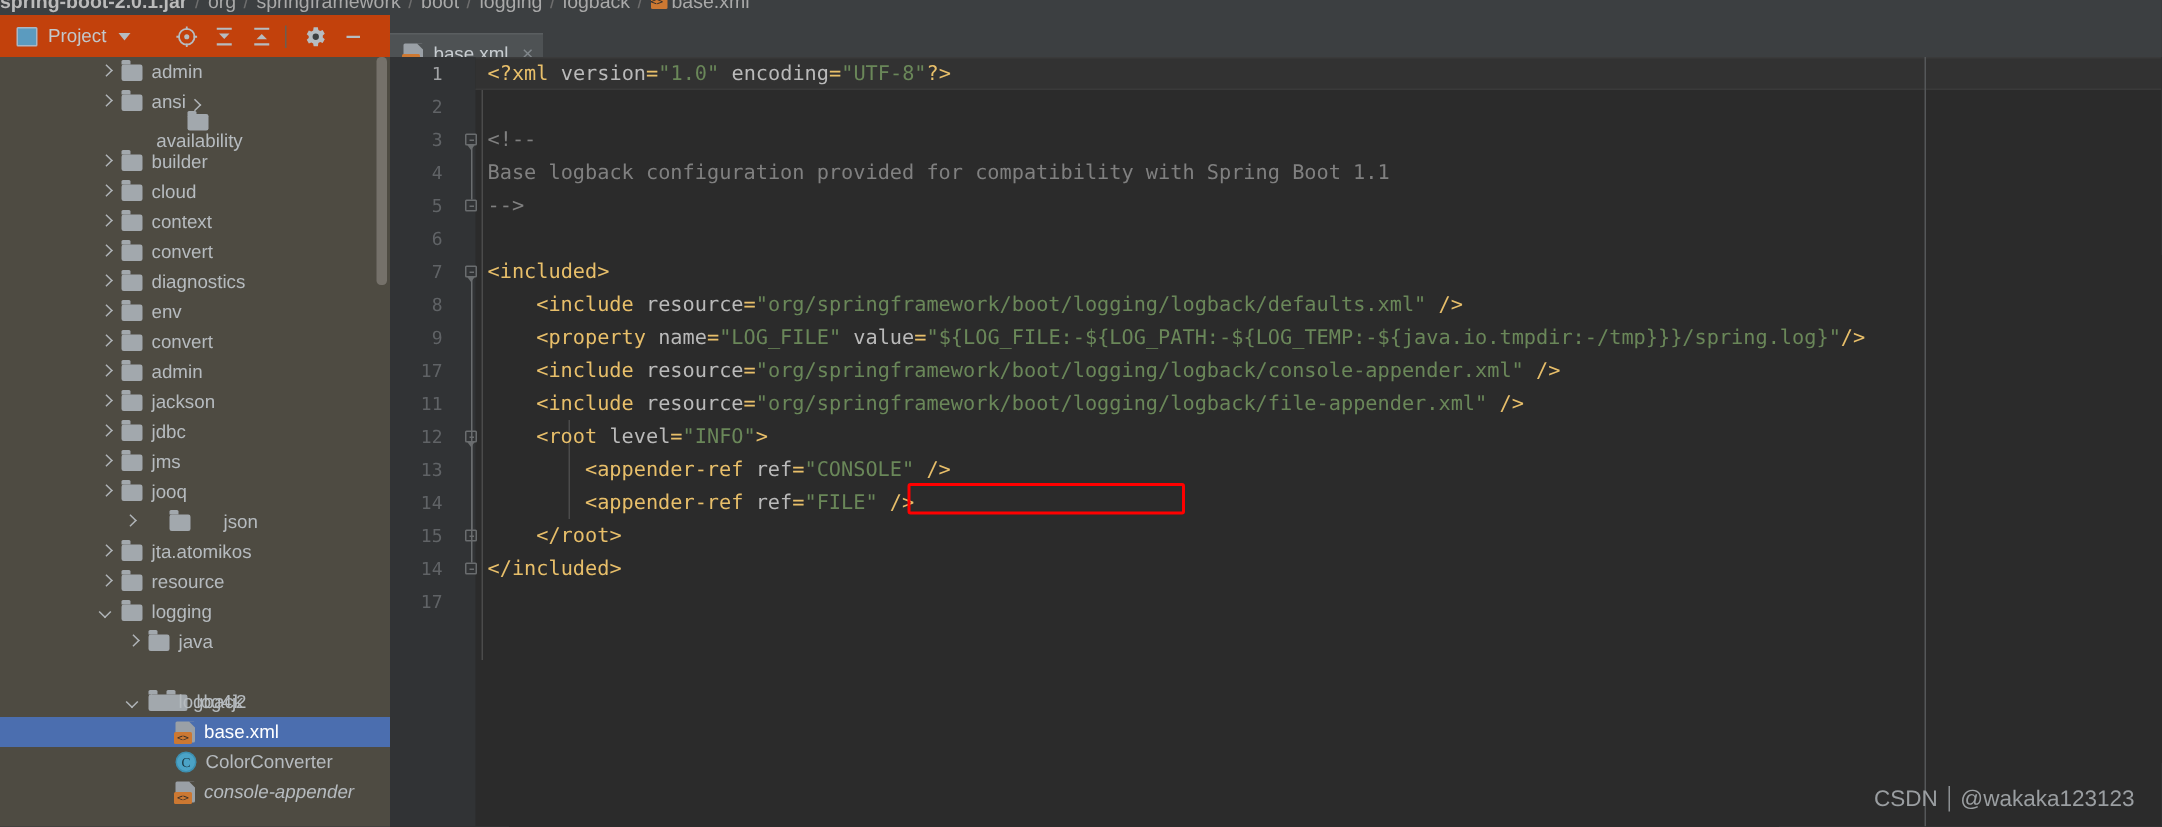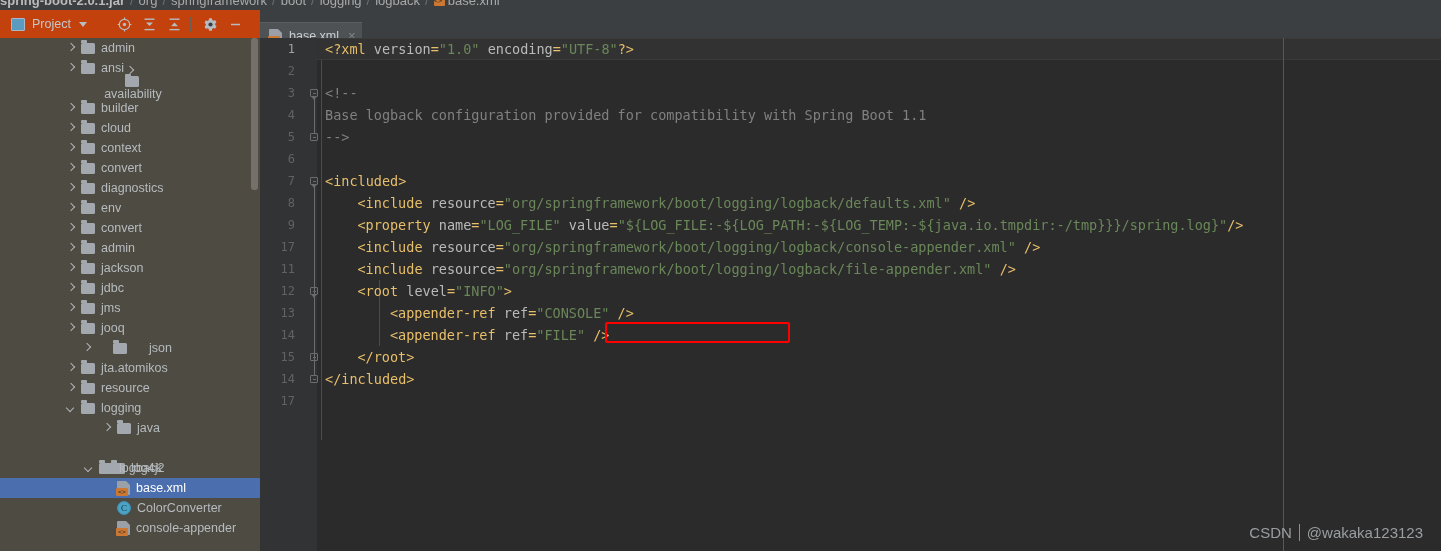--- a/index.html
+++ b/index.html
@@ -429,21 +429,21 @@
         <span class="tw right"></span>
         <span class="folder-icon"></span>
         <span class="tree-label">resource</span>
       </div>
       <div class="tree-row" style="position: absolute; left: 0px; right: 0px; top: 360px;">
         <span style="display: inline-block; width: 66px; flex: 0 0 auto;"></span>
         <span class="tw down"></span>
         <span class="folder-icon"></span>
         <span class="tree-label">logging</span>
       </div>
-      <div class="tree-row" style="position: absolute; left: 0px; right: 0px; top: 380px; margin-left: 18px;">
+      <div class="tree-row" style="position: absolute; left: 0px; right: 0px; top: 380px;">
         <span style="display: inline-block; width: 84px; flex: 0 0 auto;"></span>
         <span class="tw right"></span>
         <span class="folder-icon"></span>
         <span class="tree-label">java</span>
       </div>
       <div class="tree-row" style="position: absolute; left: 12px; right: 0px; top: 400px; margin-top: 20px;">
         <span style="display: inline-block; width: 84px; flex: 0 0 auto;"></span>
         <span class="tw right"></span>
         <span class="folder-icon"></span>
         <span class="tree-label">log4j2</span>
@@ -459,21 +459,21 @@
         <span class="tw"></span>
         <span class="xmlfile-icon"></span>
         <span class="tree-label">base.xml</span>
       </div>
       <div class="tree-row" style="position: absolute; left: 0px; right: 0px; top: 460px;">
         <span style="display: inline-block; width: 102px; flex: 0 0 auto;"></span>
         <span class="tw"></span>
         <span class="class-icon"></span>
         <span class="tree-label">ColorConverter</span>
       </div>
-      <div class="tree-row" style="position: absolute; left: 0px; right: 0px; top: 480px;">
+      <div class="tree-row" style="position: absolute; left: 0px; right: 0px; top: 480px; font-style: italic;">
         <span style="display: inline-block; width: 102px; flex: 0 0 auto;"></span>
         <span class="tw"></span>
         <span class="xmlfile-icon"></span>
         <span class="tree-label">console-appender</span>
       </div>
     </div>
   <div id="tree-scroll-track">
     <div id="tree-scroll-thumb"></div>
   </div>
 </div>

